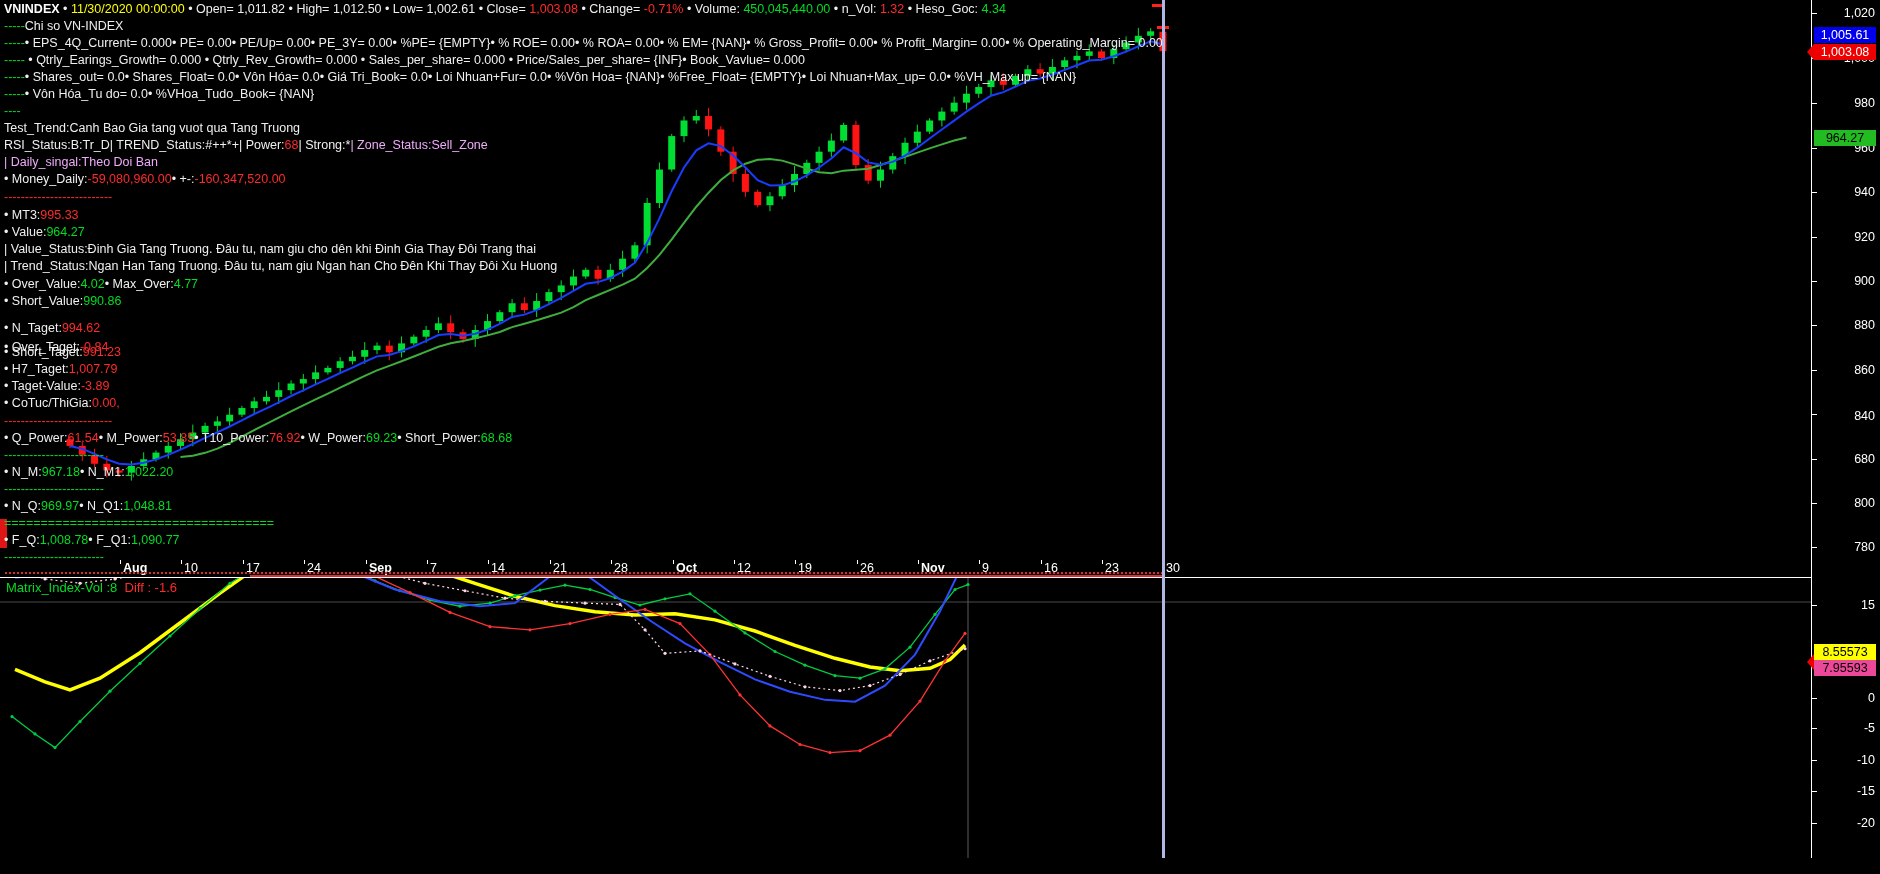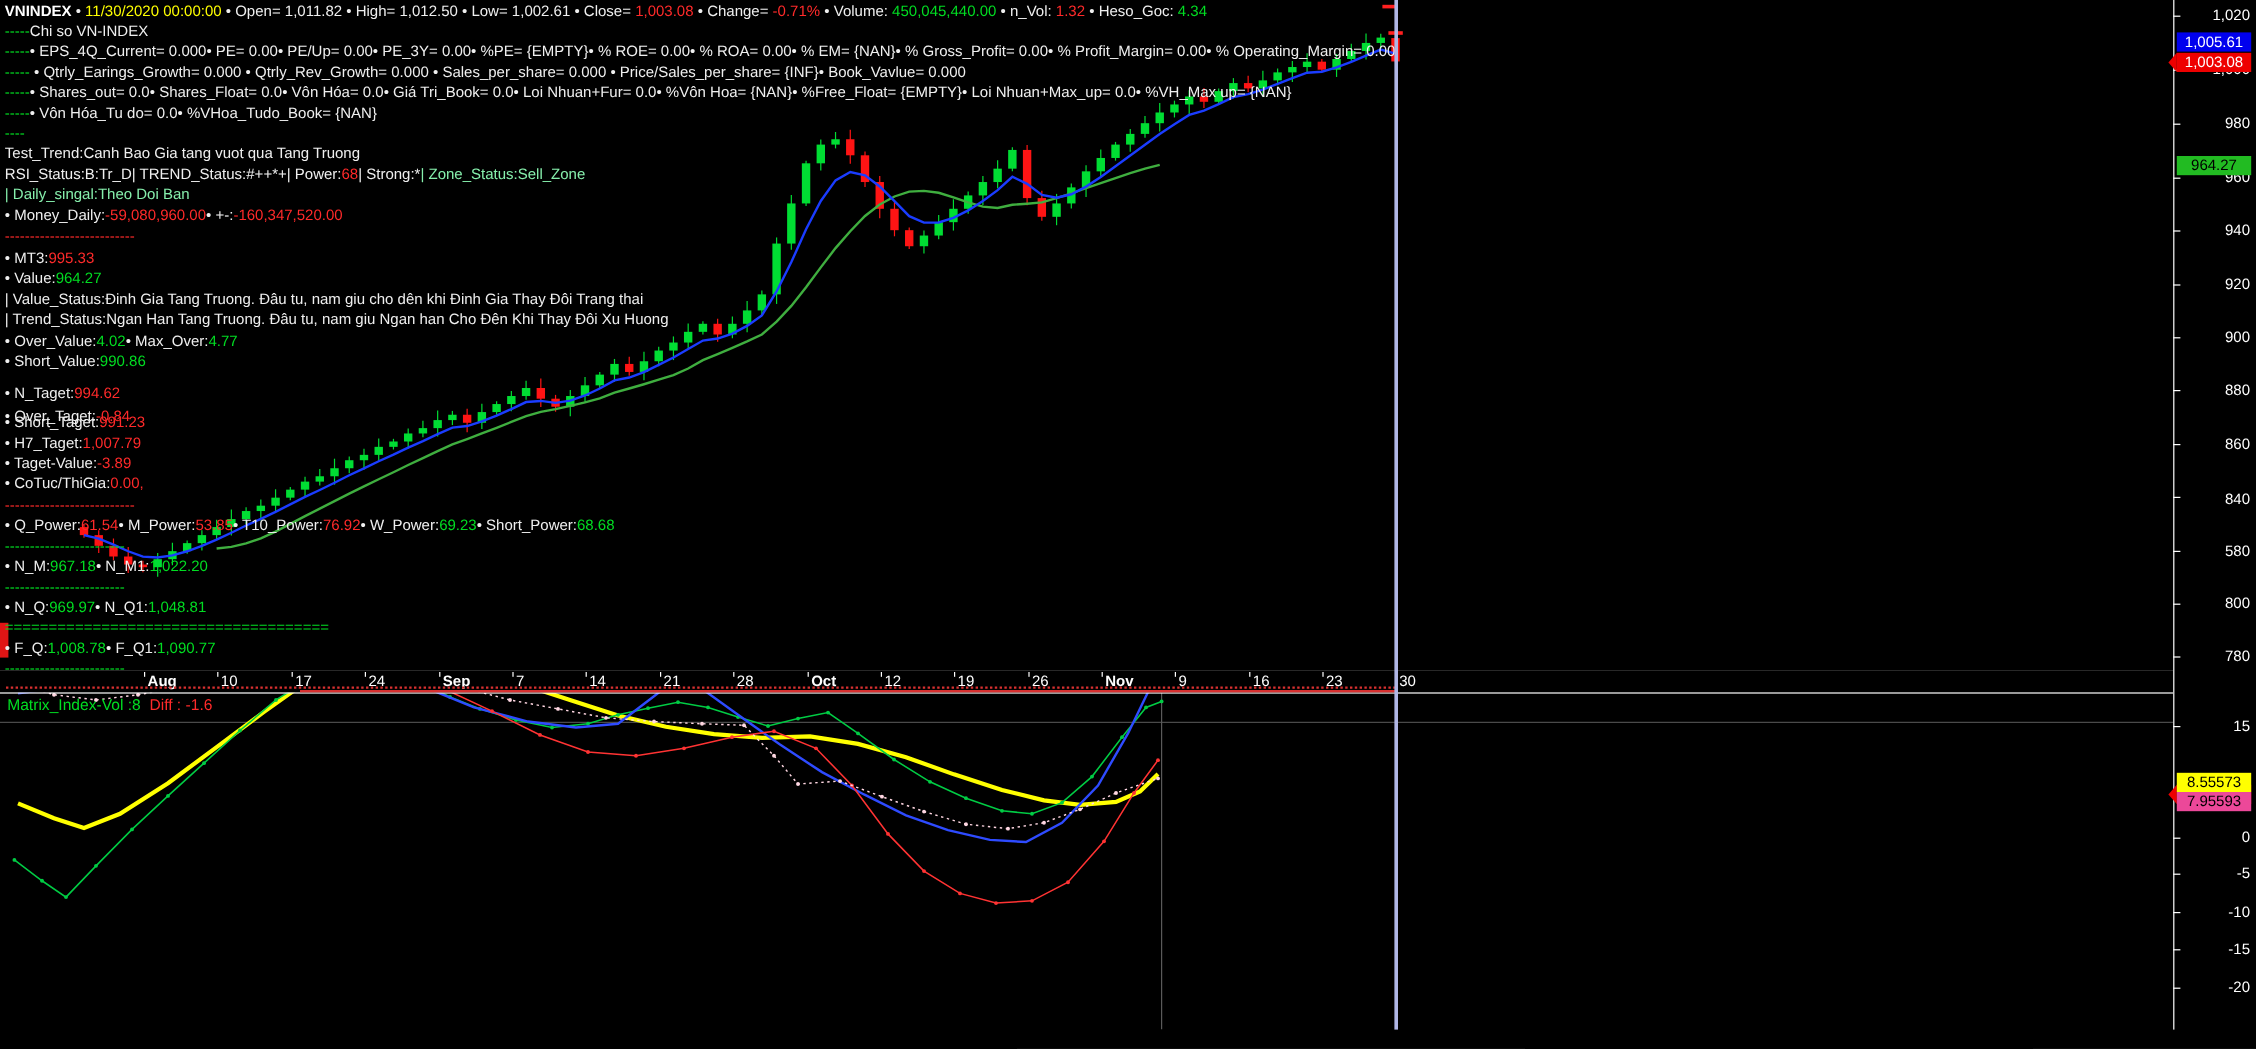--- a/index.html
+++ b/index.html
@@ -2,21 +2,21 @@
 <html><head>
 <meta charset="utf-8">
 <style>
   html,body{margin:0;padding:0;background:#222;}
   #screen{position:relative;width:1880px;height:874px;background:#000;overflow:hidden;
     font-family:"Liberation Sans", sans-serif;}
   
   #info{position:absolute;left:4px;top:0;width:1500px;z-index:5;pointer-events:none;}
   .iline{position:absolute;left:0;white-space:pre;font-size:12.5px;line-height:14px;}
   .c-w{color:#efefef}.c-wb{color:#ffffff;font-weight:bold}.c-g{color:#00dd22}
-  .c-r{color:#ff2a2a}.c-y{color:#ffff00}.c-gy{color:#86efac}
+  .c-r{color:#ff2a2a}.c-y{color:#ffff00}.c-gy{color:#f0abfc}
   
   #price-svg{position:absolute;left:0;top:0;z-index:1;}
   #osc-svg{position:absolute;left:0;top:577px;z-index:1;}
   
   #xaxis{position:absolute;left:0;top:559px;width:1811px;height:18px;background:#000;z-index:3;}
   .xborder{position:absolute;left:0;width:1811px;height:1px;background:#fff;z-index:3;}
   .xtick{position:absolute;top:1px;height:4px;width:1px;background:#fff;}
   .xlab{position:absolute;top:2px;color:#fff;font-size:12.5px;white-space:nowrap;}
   .xlab.bold{font-weight:bold;}
   #red-dotted{position:absolute;left:5px;top:572px;width:1158px;height:0;
@@ -423,21 +423,21 @@
       <div class="ylab" style="top: 229px;">920</div>
       <div class="ytick" style="top: 281px;"></div>
       <div class="ylab" style="top: 273px;">900</div>
       <div class="ytick" style="top: 325px;"></div>
       <div class="ylab" style="top: 317px;">880</div>
       <div class="ytick" style="top: 370px;"></div>
       <div class="ylab" style="top: 362px;">860</div>
       <div class="ytick" style="top: 414px;"></div>
       <div class="ylab" style="top: 408px;">840</div>
       <div class="ytick" style="top: 459px;"></div>
-      <div class="ylab" style="top: 451px;">580</div>
+      <div class="ylab" style="top: 451px;">680</div>
       <div class="ytick" style="top: 503px;"></div>
       <div class="ylab" style="top: 495px;">800</div>
       <div class="ytick" style="top: 547px;"></div>
       <div class="ylab" style="top: 539px;">780</div>
       <div class="ytick" style="top: 605px;"></div>
       <div class="ylab" style="top: 597px;">15</div>
       <div class="ytick" style="top: 698px;"></div>
       <div class="ylab" style="top: 690px;">0</div>
       <div class="ytick" style="top: 728px;"></div>
       <div class="ylab" style="top: 720px;">-5</div>

